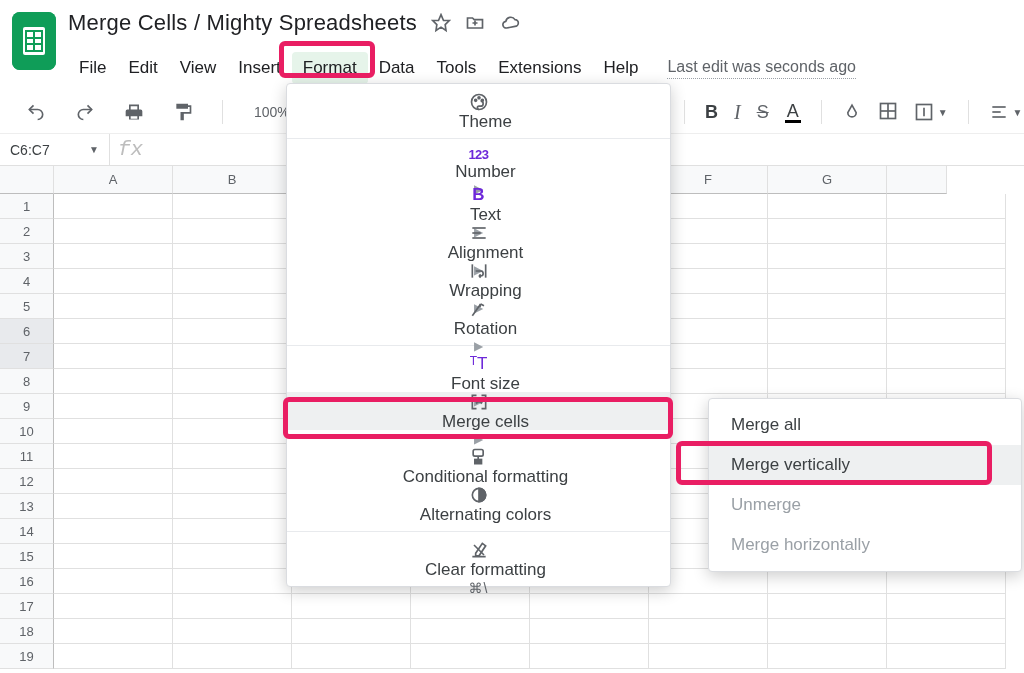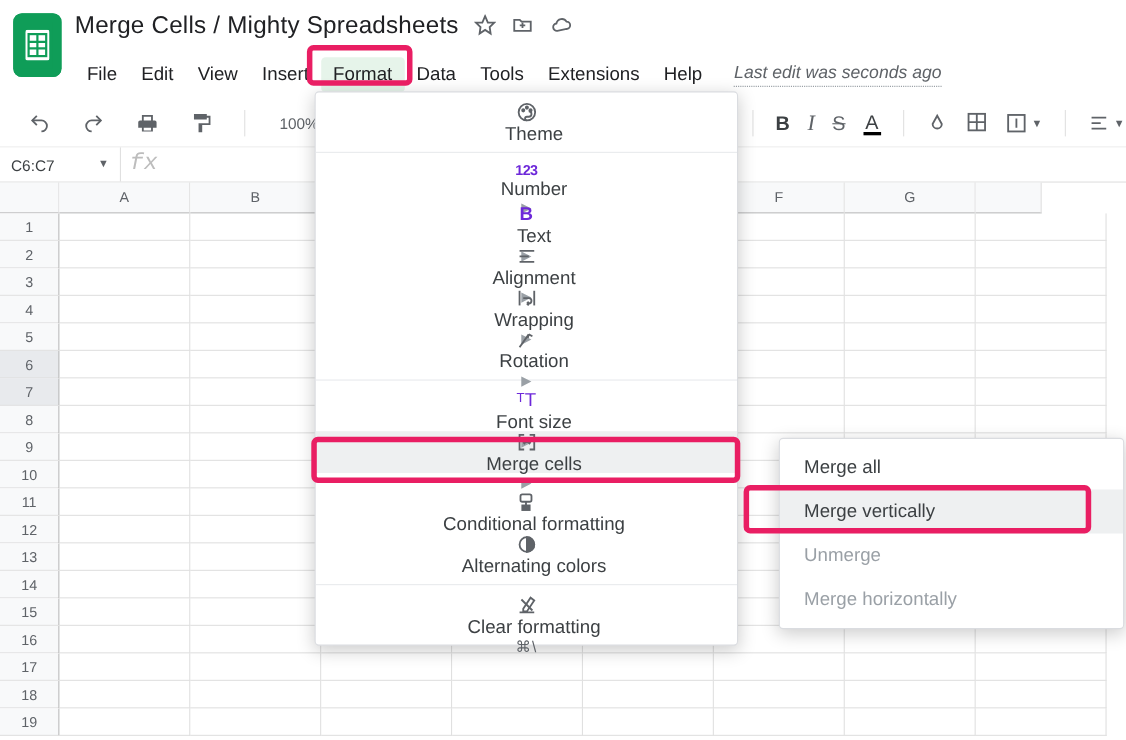--- a/index.html
+++ b/index.html
@@ -14,21 +14,21 @@
         box-shadow:inset 0 0 0 8px #0f9d58;flex:0 0 auto;margin-top:2px;}
   .logo svg{display:block;}
   .titlewrap{display:flex;flex-direction:column;gap:16px;}
   .titlerow{display:flex;align-items:center;gap:14px;}
   .doctitle{font-size:22px;color:#202124;letter-spacing:.2px;}
   .ticon{width:20px;height:20px;color:#5f6368;}
   .menubar{display:flex;align-items:center;gap:0;font-size:17px;color:#202124;}
   .menubar .mi{padding:6px 11px;border-radius:4px;}
   .menubar .mi.format{background:#e6f4ea;}
   .lastedit{margin-left:18px;color:#5f6368;border-bottom:1px dotted #9aa0a6;
-            padding-bottom:2px;font-size:16px;font-style:italic;}
+            padding-bottom:2px;font-size:16px;}
   
   .toolbar{display:flex;align-items:center;height:44px;
            border-bottom:1px solid #eeeeee;margin-top:6px;
            padding:0 22px;gap:21px;color:#5f6368;font-size:14px;}
   .tb-btn{width:28px;height:28px;display:flex;align-items:center;
           justify-content:center;}
   .tb-sep{width:1px;height:24px;background:#e0e0e0;margin:0 4px;}
   .zoom{display:flex;align-items:center;gap:8px;padding:0 6px;}
   .rtoolbar{position:absolute;left:680px;top:90px;display:flex;
             align-items:center;gap:16px;color:#5f6368;height:44px;}

